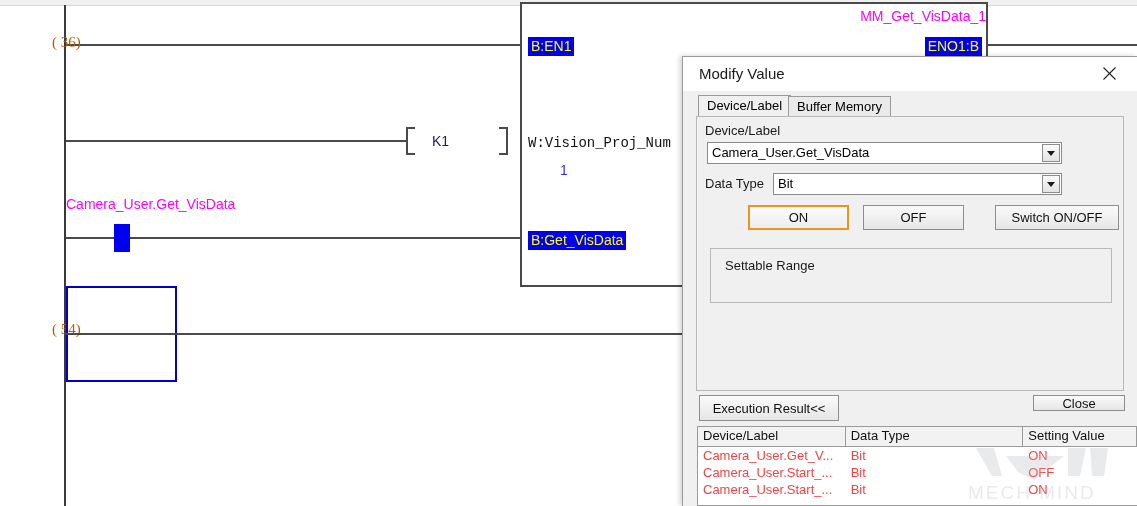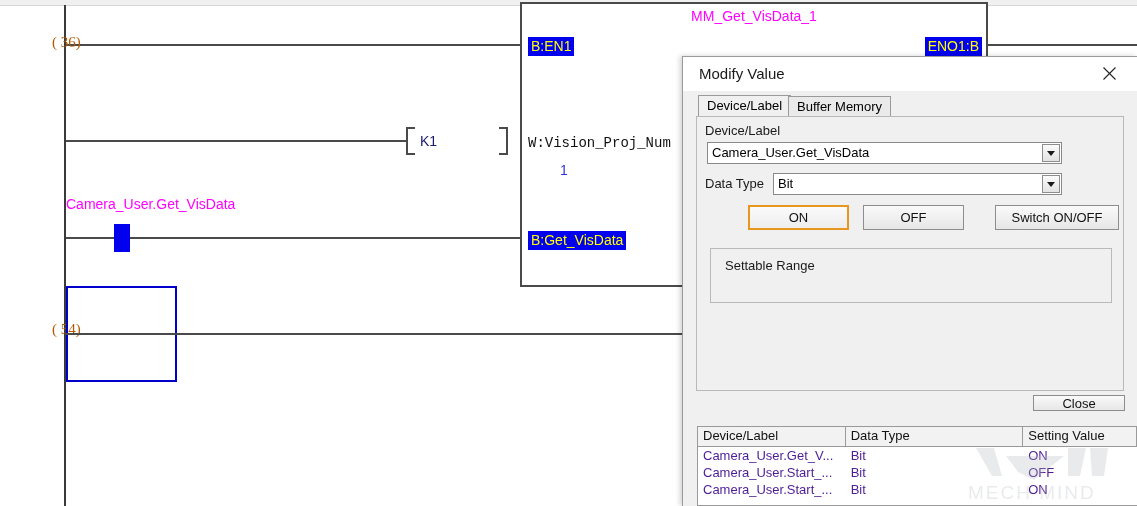--- a/index.html
+++ b/index.html
@@ -78,36 +78,37 @@
     box-sizing: border-box;
   }
   .bracket.left  { border-left: 2px solid #4a4a4a; }
   .bracket.right { border-right: 2px solid #4a4a4a; }
   .const-text {
     position: absolute;
     font-family: "Liberation Sans", sans-serif;
     font-size: 14px;
     color: #1a1a6e;
     white-space: nowrap;
+    margin-left: 12px;
   }
 
   
   .fb {
     position: absolute;
     left: 520px; top: 2px;
     width: 468px; height: 285px;
     border: 2px solid #4a4a4a;
     background: #ffffff;
     box-sizing: border-box;
   }
   .fb-title {
     position: absolute;
     top: 4px;
     width: 100%;
-    text-align: center;
+    text-align: right;
     color: #ff00ff;
     font-size: 14px;
     white-space: nowrap;
   }
   .pin {
     position: absolute;
     background: #0000ee;
     color: #ffff00;
     font-size: 14px;
     padding: 1px 3px;
@@ -312,21 +313,21 @@
     color: #111;
     padding: 1px 5px;
     box-sizing: border-box;
     border-right: 1px solid #9a9a9a;
     white-space: nowrap;
     overflow: hidden;
   }
   .rt-row { display: flex; height: 17px; }
   .rt-row div {
     font-size: 13px;
-    color: #4c1d95;
+    color: #ef4444;
     padding: 0px 5px;
     box-sizing: border-box;
     white-space: nowrap;
     overflow: hidden;
     line-height: 17px;
   }
   .c-dev { width: 148px; }
   .c-dt  { width: 178px; }
   .c-sv  { width: 114px; }
 
@@ -418,20 +419,21 @@
 
       <div class="btn focused" style="left:51px; top:88px; width:101px;">ON</div>
       <div class="btn" style="left:166px; top:88px; width:101px;">OFF</div>
       <div class="btn" style="left:298px; top:88px; width:124px;">Switch ON/OFF</div>
 
       <div class="groupbox" style="left:13px; top:131px; width:402px; height:55px;">
         <div class="groupbox-title">Settable Range</div>
       </div>
     </div>
 
+    <div class="btn" style="left:16px; top:304px; width:140px; height:26px;">Execution Result&lt;&lt;</div>
     <div class="btn" style="left:350px; top:304px; width:92px; height:16px;">Close</div>
 
     <div class="section-label" style="left:16px; top:342px;">Execution Result</div>
   </div>
 </div>
 
 <div class="rtable">
   <div class="rt-head">
     <div class="c-dev">Device/Label</div>
     <div class="c-dt">Data Type</div>

